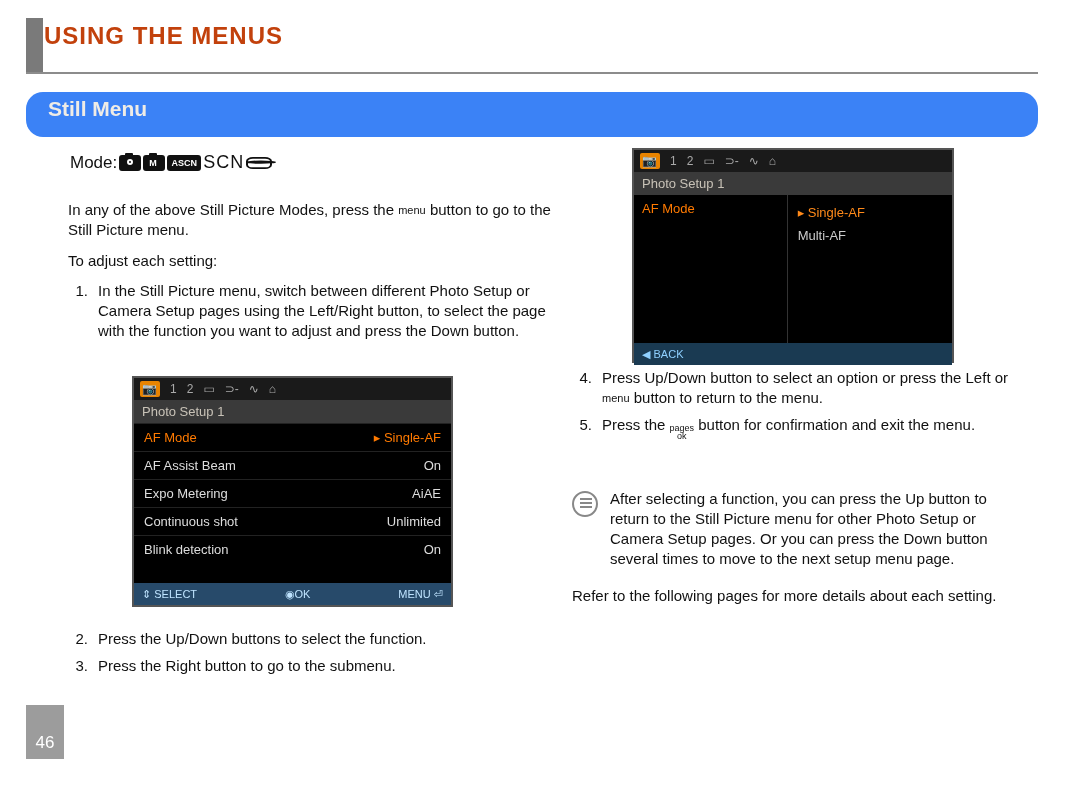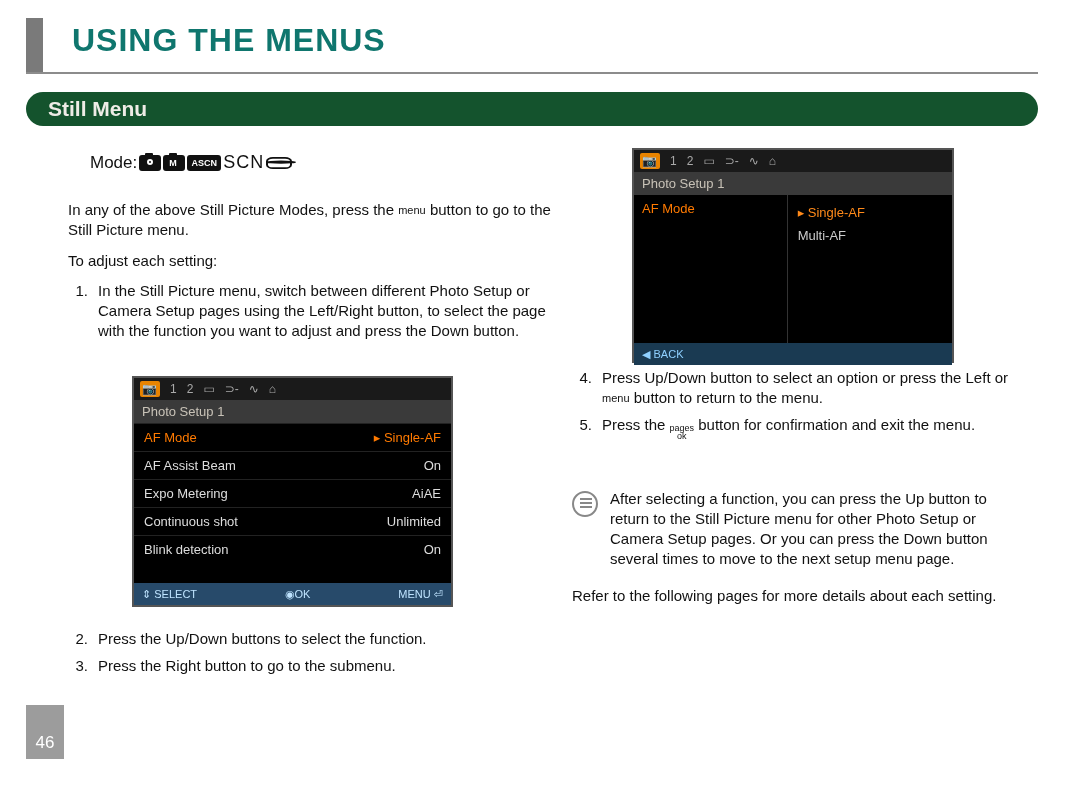--- a/index.html
+++ b/index.html
@@ -1,28 +1,28 @@
 <!DOCTYPE html>
 <html><head>
 <meta charset="utf-8">
 <style>
   * { box-sizing: border-box; margin: 0; padding: 0; }
   html, body { width: 1080px; height: 785px; font-family: "Trebuchet MS", "Lucida Sans", sans-serif; background:#fff; color:#111; overflow:hidden; }
   .page { position:relative; width:1080px; height:785px; }
 
   
   .hdr-bar { position:absolute; left:26px; top:18px; width:17px; height:54px; background:#7a7a7a; }
-  .hdr-title { position:absolute; left:72px; top:22px; font-size:32px; letter-spacing:1px; font-weight:600; color:#0f766e; }
+  .hdr-title { position:absolute; left:44px; top:22px; font-size:24px; letter-spacing:1px; font-weight:600; color:#c2410c; }
   .hdr-rule { position:absolute; left:26px; top:72px; width:1012px; height:2px; background:#8c8c8c; }
 
   
-  .pill { position:absolute; left:26px; top:92px; width:1012px; height:34px; background:#14532d; border-radius:17px; color:#efece6; padding-left:22px; font-size:21px; line-height:34px; font-weight:600; }
-
-  
-  .mode { position:absolute; left:70px; top:152px; font-size:17px; color:#111; display:flex; align-items:center; gap:2px;margin-left:20px; }
+  .pill { position:absolute; left:26px; top:92px; width:1012px; height:45px; background:#3b82f6; border-radius:17px; color:#efece6; padding-left:22px; font-size:21px; line-height:34px; font-weight:600; }
+
+  
+  .mode { position:absolute; left:70px; top:152px; font-size:17px; color:#111; display:flex; align-items:center; gap:2px; }
   .ico { display:inline-flex; align-items:center; justify-content:center; }
   .cam { width:22px; height:16px; border:2px solid #111; border-radius:3px; position:relative; background:#111;}
   .cam::before { content:""; position:absolute; top:-4px; left:4px; width:8px; height:4px; background:#111; border-radius:1px;}
   .cam .dot { position:absolute; width:6px; height:6px; border:2px solid #fff; border-radius:50%; left:6px; top:2px;}
   .cam.mm::after{content:"M"; color:#fff; font-size:9px; font-weight:bold; position:absolute; left:4px; top:1px;}
   .ascn { width:34px; height:16px; border-radius:3px; background:#111; color:#fff; font-size:9px; line-height:16px; letter-spacing:0px; font-weight:bold;}
   .scn { font-size:18px; font-weight:400; letter-spacing:1px;}
   .pano { width:26px; height:14px; border:2px solid #111; border-radius:7px/5px; position:relative; transform:scaleY(0.85);}
   .pano::before{content:""; position:absolute; left:-2px; top:3px; width:30px; height:2px; background:#111; border-radius:50%; transform:scaleY(2);}
 

